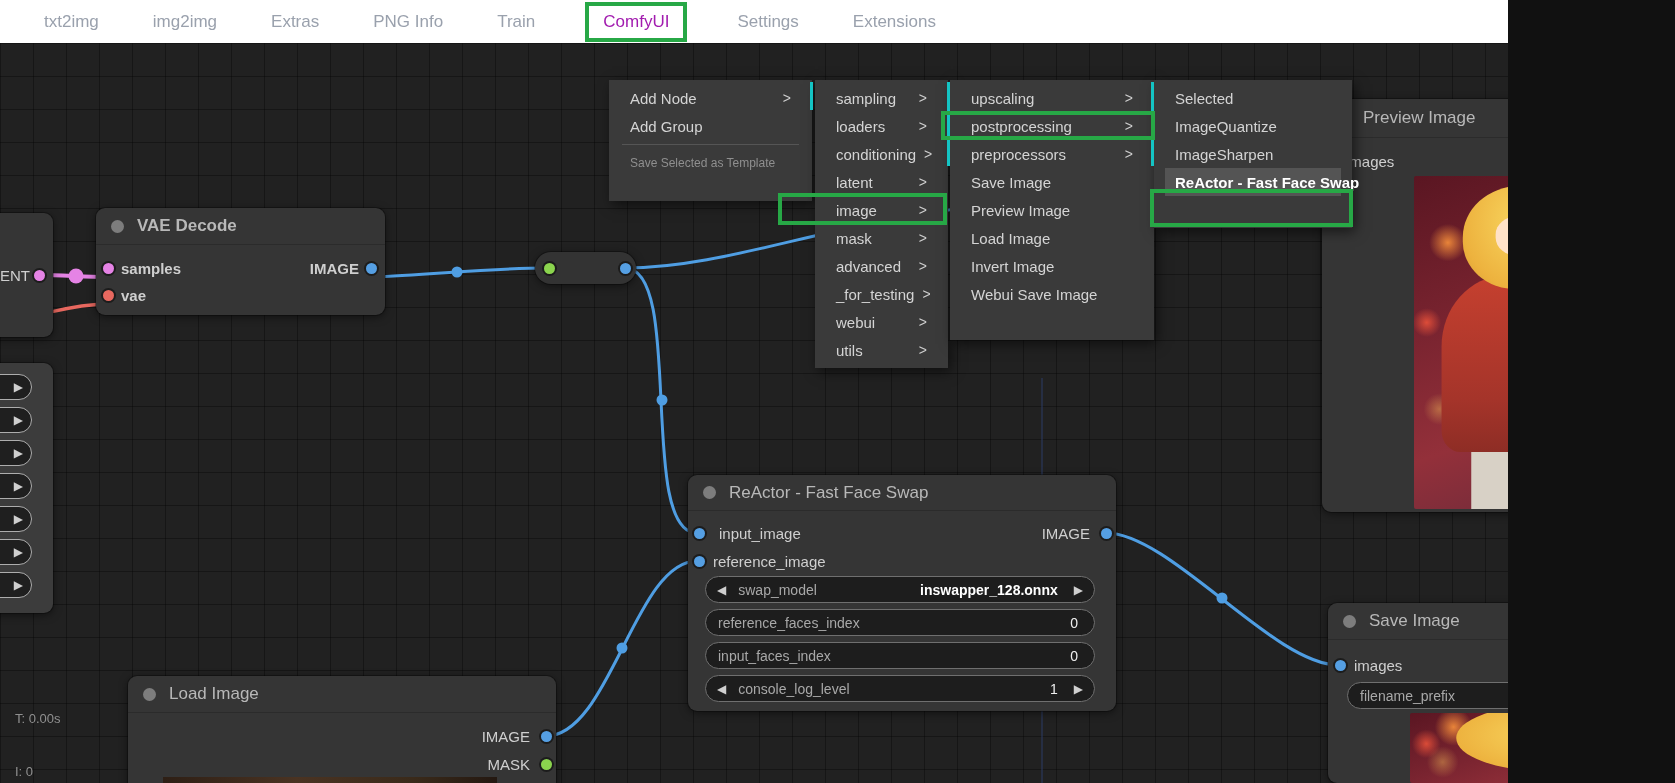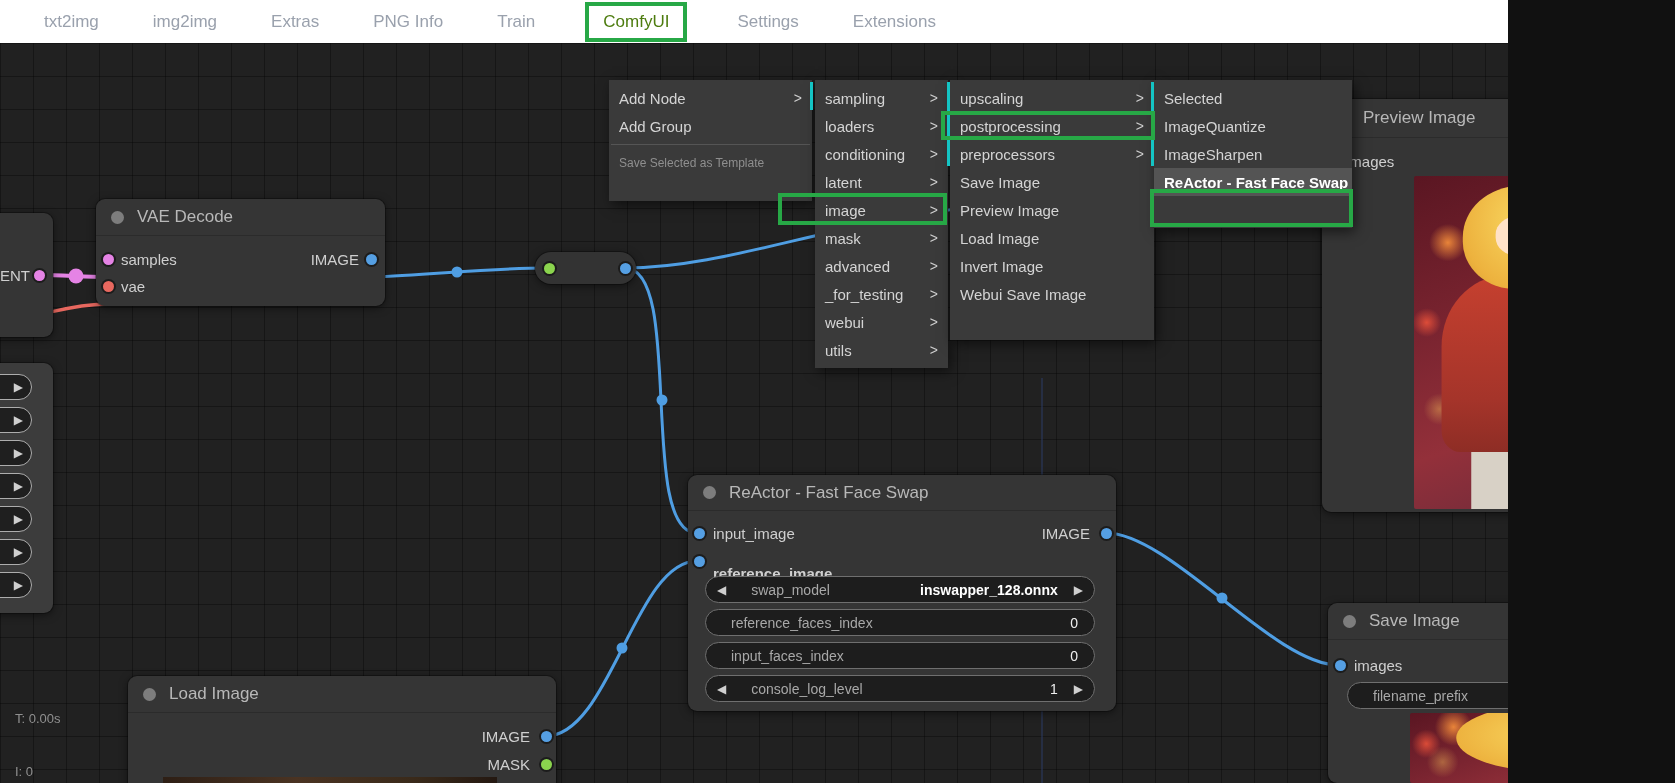--- a/index.html
+++ b/index.html
@@ -3,21 +3,21 @@
 <meta charset="utf-8">
 <style>
   html,body{margin:0;padding:0;background:#111;}
   #screen{position:relative;width:1508px;height:783px;overflow:hidden;
           font-family:"Liberation Sans",sans-serif;background:#212121;}
 
   
   .topbar{position:absolute;left:0;top:0;width:1675px;height:43px;background:#ffffff;
           display:flex;align-items:center;gap:46px;padding-left:40px;box-sizing:border-box;z-index:10;}
   .tab{font-size:17px;color:#9aa1ad;cursor:pointer;white-space:nowrap;border:4px solid transparent;padding:6px 0;}
-  .tab.active{color:#4d7c0f;border:4px solid #27a846;padding:6px 14px;}
+  .tab.active{color:#a21caf;border:4px solid #27a846;padding:6px 14px;}
 
   
   .canvas{position:absolute;left:0;top:43px;width:1675px;height:740px;background:#212121;
           background-image:linear-gradient(rgba(0,0,0,.32) 1px,transparent 1px),
                            linear-gradient(90deg,rgba(0,0,0,.32) 1px,transparent 1px);
           background-size:33px 33px;z-index:0;}
   .vline{position:absolute;left:1041px;top:335px;width:2px;height:448px;background:#2b3a60;opacity:.55;z-index:0;}
   svg.wires{position:absolute;left:0;top:0;z-index:1;}
 
   
@@ -27,33 +27,33 @@
           border-bottom:1px solid #2b2b2b;color:#b8b8b8;font-size:17px;white-space:nowrap;}
   .tdot{width:13px;height:13px;border-radius:50%;background:#7d7d7d;margin:0 13px 0 15px;flex:0 0 auto;}
   .pdot{position:absolute;width:11px;height:11px;border-radius:50%;box-shadow:0 0 0 2px rgba(16,16,16,.65);}
   .pdot.blue{background:#559fe3;} .pdot.pink{background:#e583e5;} .pdot.red{background:#e8685f;}
   .pdot.green{background:#8bd44e;}
   .plabel{position:absolute;font-size:15px;color:#cfcfcf;transform:translateY(-50%);white-space:nowrap;}
   .plabel.right{text-align:right;}
   .widget{position:absolute;height:27px;background:#1d1d1d;border:1px solid #6f6f6f;border-radius:14px;
           display:flex;align-items:center;font-size:14px;color:#a8a8a8;box-sizing:border-box;white-space:nowrap;}
   .warrow{color:#cfcfcf;font-size:12px;}
-  .wlabel{margin-left:25px;}
+  .wlabel{margin-left:12px;}
   .wlabel.noarrow{}
   .wval{margin-left:auto;color:#efefef;}
   .wval.bold{font-weight:bold;color:#ffffff;}
 
   
   .lpill{position:absolute;left:-16px;width:48px;height:26px;background:#1f1f1f;border:1.5px solid #adadad;
          border-radius:13px;box-sizing:border-box;display:flex;align-items:center;justify-content:flex-end;
          padding-right:8px;color:#c8c8c8;font-size:12px;z-index:3;}
 
   
   .menu{position:absolute;background:#3a3a3a;box-shadow:3px 4px 12px rgba(0,0,0,.55);z-index:5;
-        padding:4px 0;box-sizing:border-box;}
+        padding:4px 11px;box-sizing:border-box;}
   .mrow{height:28px;display:flex;align-items:center;padding:0 10px;font-size:15px;color:#d4d4d4;
         white-space:nowrap;cursor:pointer;}
   .mrow .sub{margin-left:auto;font-size:14px;color:#cfcfcf;padding-left:8px;}
   .mrow.disabled{color:#8f8f8f;font-size:12px;}
   .mrow.highlight{background:#545454;color:#ffffff;font-weight:bold;}
   .msep{height:1px;background:#555;margin:4px 2px;}
 
   .cyan{position:absolute;width:3px;background:#14c4c4;z-index:7;}
   .greenbox{position:absolute;border:4px solid #27a846;box-sizing:border-box;z-index:9;}
 
@@ -143,21 +143,21 @@
   <div class="lpill" style="top:506px;">
       <span class="warrow">▶</span>
     </div>
   <div class="lpill" style="top:539px;">
       <span class="warrow">▶</span>
     </div>
   <div class="lpill" style="top:572px;">
       <span class="warrow">▶</span>
     </div>
 
-  <div class="node" style="left:96px;top:199px;width:289px;height:107px;">
+  <div class="node" style="left:96px;top:208px;width:289px;height:107px;font-weight:bold;">
     <div class="ntitle">
       <span class="tdot"></span>
       <span>VAE Decode</span>
     </div>
     <div class="pdot pink" style="left:6.5px;top:54.5px;"></div>
     <span class="plabel" style="left:25px;top:60px;">samples</span>
     <div class="pdot red" style="left:6.5px;top:81.5px;"></div>
     <span class="plabel" style="left:25px;top:87px;">vae</span>
     <div class="pdot blue" style="left:269.5px;top:54.5px;"></div>
     <span class="plabel right" style="right:26px;top:60px;">IMAGE</span>
@@ -167,23 +167,23 @@
     <div class="pdot green" style="left:9px;top:10.5px;"></div>
     <div class="pdot blue" style="left:84.5px;top:10.5px;"></div>
   </div>
 
   <div class="node" style="left:688px;top:475px;width:428px;height:236px;">
     <div class="ntitle" style="height:35px;">
       <span class="tdot"></span>
       <span>ReActor - Fast Face Swap</span>
     </div>
     <div class="pdot blue" style="left:5.5px;top:52.5px;"></div>
-    <span class="plabel" style="left:25px;top:58px;">input_image</span>
+    <span class="plabel" style="left:31px;top:58px;">input_image</span>
     <div class="pdot blue" style="left:5.5px;top:80.5px;"></div>
-    <span class="plabel" style="left:25px;top:98px;font-weight:bold;">reference_image</span>
+    <span class="plabel" style="left:25px;top:86px;">reference_image</span>
     <div class="pdot blue" style="left:412.5px;top:52.5px;"></div>
     <span class="plabel right" style="right:26px;top:58px;">IMAGE</span>
 
     <div class="widget" style="left:17px;top:101px;width:390px;">
       <span class="warrow" style="margin-left:11px;">◀</span>
       <span class="wlabel">swap_model</span>
       <span class="wval bold">inswapper_128.onnx</span>
       <span class="warrow" style="margin:0 11px 0 16px;">▶</span>
     </div>
     <div class="widget" style="left:17px;top:134px;width:390px;">

